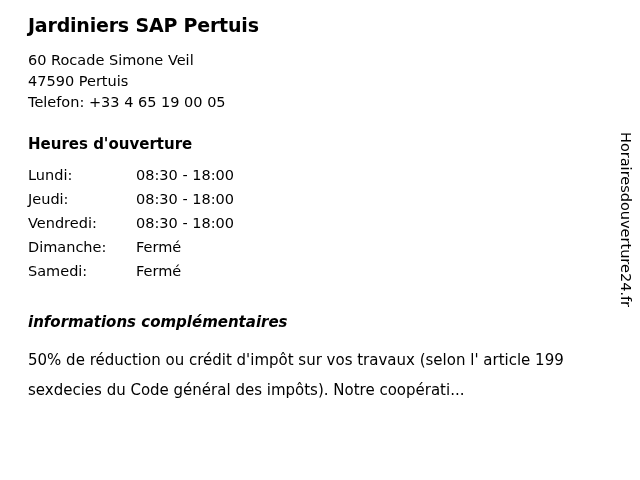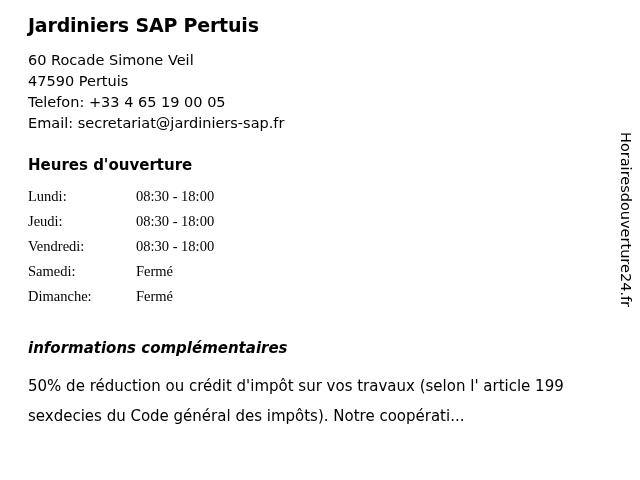--- a/index.html
+++ b/index.html
@@ -39,21 +39,20 @@
     margin-bottom: 14px;
   }
   .hours-table {
     border-collapse: collapse;
     font-size: 14.5px;
   }
   .hours-table td {
     padding: 0 0 8px 0;
     vertical-align: top;
     white-space: pre;
-    font-family: Liberation Serif, serif;
   }
   .hours-day {
     width: 108px;
   }
   .hours-time {
     width: 180px;
   }
   .info-title {
     font-size: 15px;
     font-weight: bold;
@@ -82,45 +81,44 @@
 <body>
 
 <div class="page">
 
   <h1 class="title">Jardiniers SAP Pertuis</h1>
 
   <div>
     <div class="addr-line">60 Rocade Simone Veil</div>
     <div class="addr-line">47590 Pertuis</div>
     <div class="addr-line">Telefon: +33 4 65 19 00 05</div>
-    <div class="addr-line">Email: secretariat@jardiniers-sap.fr</div>
   </div>
 
   <div class="section-title">Heures d'ouverture</div>
 
   <table class="hours-table">
     <tbody>
       <tr>
         <td class="hours-day">Lundi:</td>
         <td class="hours-time">08:30 - 18:00</td>
       </tr>
       <tr>
         <td class="hours-day">Jeudi:</td>
         <td class="hours-time">08:30 - 18:00</td>
       </tr>
       <tr>
         <td class="hours-day">Vendredi:</td>
         <td class="hours-time">08:30 - 18:00</td>
       </tr>
       <tr>
-        <td class="hours-day">Samedi:</td>
+        <td class="hours-day">Dimanche:</td>
         <td class="hours-time">Fermé</td>
       </tr>
       <tr>
-        <td class="hours-day">Dimanche:</td>
+        <td class="hours-day">Samedi:</td>
         <td class="hours-time">Fermé</td>
       </tr>
     </tbody>
   </table>
 
   <div class="info-title">informations complémentaires</div>
   <div class="info-body">50% de réduction ou crédit d'impôt sur vos travaux (selon l' article 199 sexdecies du Code général des impôts). Notre coopérati...</div>
 
 </div>
 

